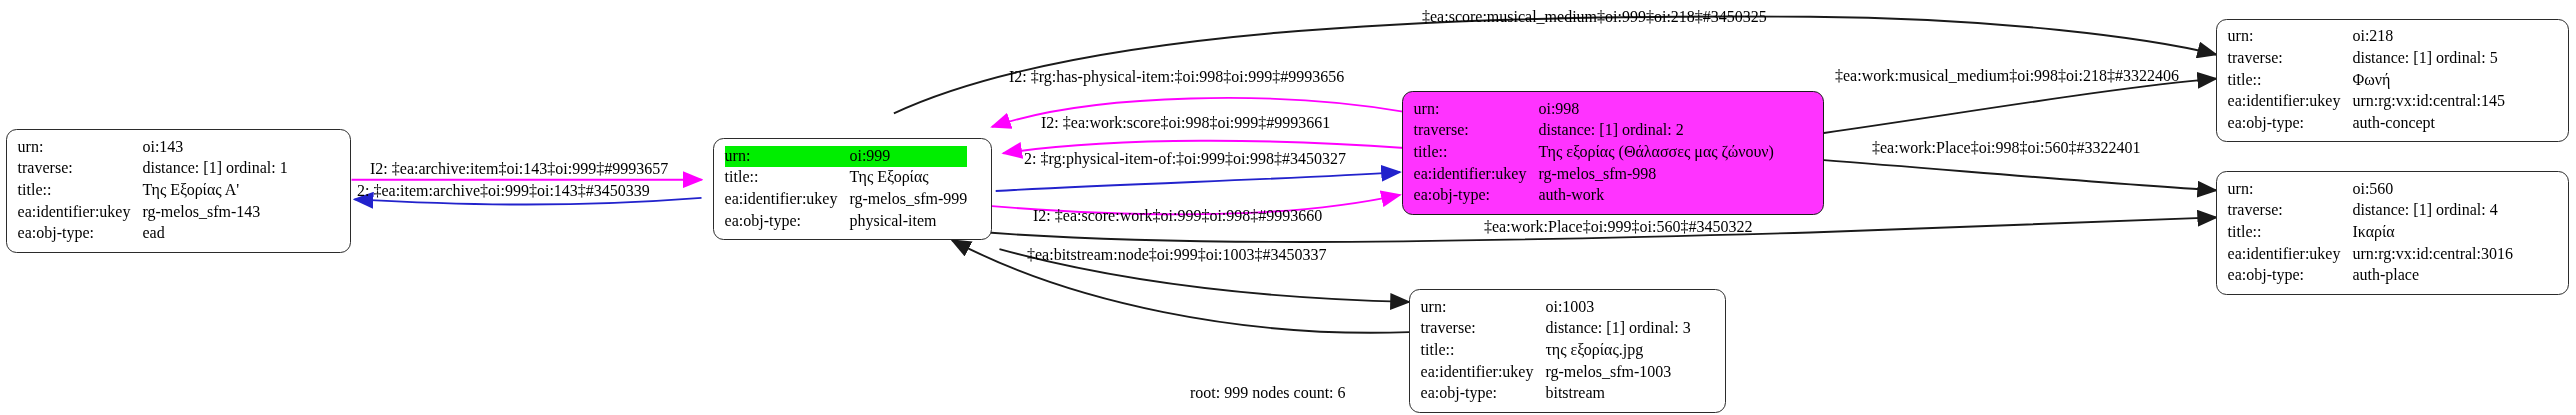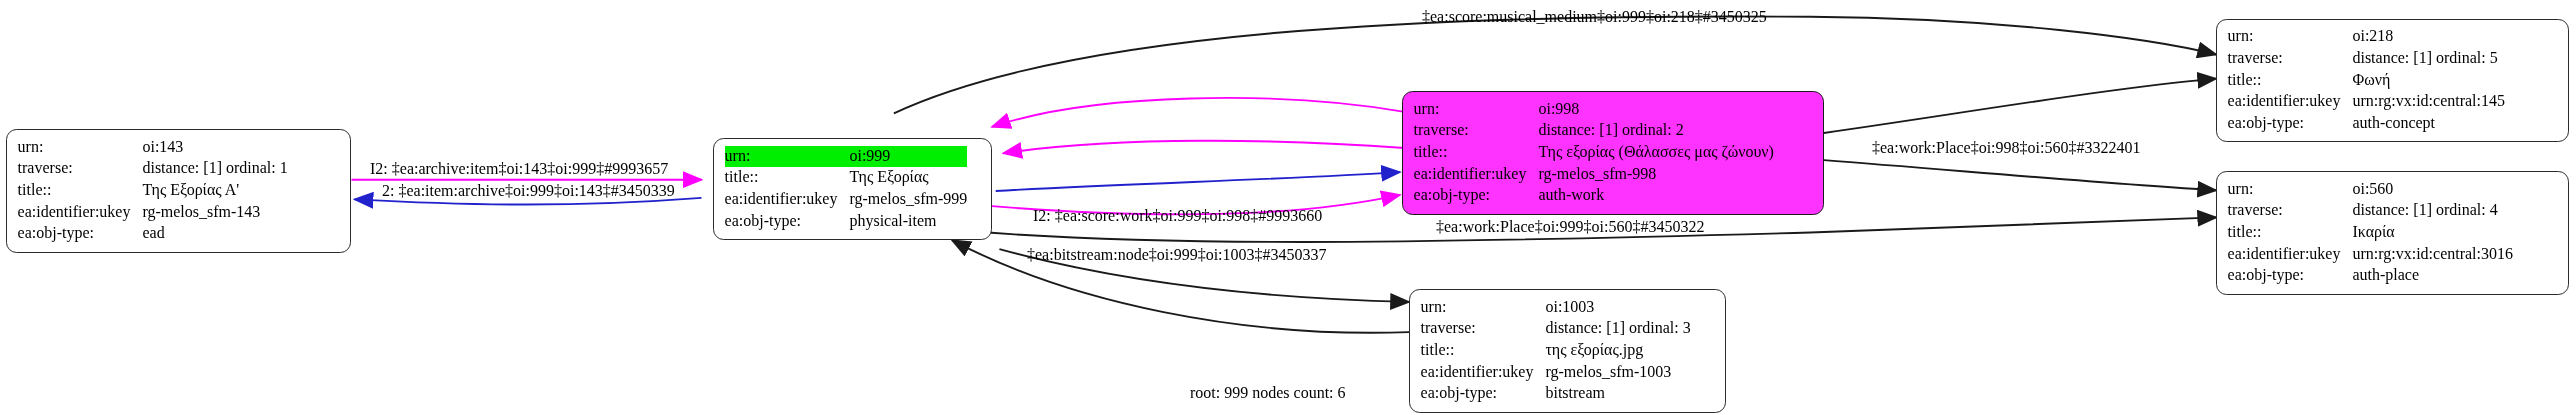--- a/index.html
+++ b/index.html
@@ -258,33 +258,37 @@
       <tr>
         <td class="k">ea:obj-type:</td>
         <td class="v">bitstream</td>
       </tr>
     </tbody>
       </table>
   </div>
 
   <div class="edge-label" style="left:370px; top:161px;">I2: ‡ea:archive:item‡oi:143‡oi:999‡#9993657</div>
 
-  <div class="edge-label" style="left:382px; top:183px;">2: ‡ea:item:archive‡oi:999‡oi:143‡#3450339</div>
-
-
-
+  <div class="edge-label" style="left:357px; top:183px;">2: ‡ea:item:archive‡oi:999‡oi:143‡#3450339</div>
+
+  <div class="edge-label" style="left:1009px; top:69px;">I2: ‡rg:has-physical-item:‡oi:998‡oi:999‡#9993656</div>
+
+  <div class="edge-label" style="left:1041px; top:115px;">I2: ‡ea:work:score‡oi:998‡oi:999‡#9993661</div>
+
+  <div class="edge-label" style="left:1024px; top:151px;">2: ‡rg:physical-item-of:‡oi:999‡oi:998‡#3450327</div>
 
   <div class="edge-label" style="left:1033px; top:187px;margin-top:21px;">I2: ‡ea:score:work‡oi:999‡oi:998‡#9993660</div>
 
   <div class="edge-label" style="left:1422px; top:9px;">‡ea:score:musical_medium‡oi:999‡oi:218‡#3450325</div>
 
+  <div class="edge-label" style="left:1835px; top:68px;">‡ea:work:musical_medium‡oi:998‡oi:218‡#3322406</div>
 
   <div class="edge-label" style="left:1872px; top:140px;">‡ea:work:Place‡oi:998‡oi:560‡#3322401</div>
 
-  <div class="edge-label" style="left:1436px; top:219px;">‡ea:work:Place‡oi:999‡oi:560‡#3450322</div>
+  <div class="edge-label" style="left:1484px; top:219px;">‡ea:work:Place‡oi:999‡oi:560‡#3450322</div>
 
   <div class="edge-label" style="left:1027px; top:247px;">‡ea:bitstream:node‡oi:999‡oi:1003‡#3450337</div>
 
 
   <div class="footer-label" style="left:1190px; top:384px;text-align:right;">root: 999 nodes count: 6</div>
 
 </div>
 
 
 </body></html>

